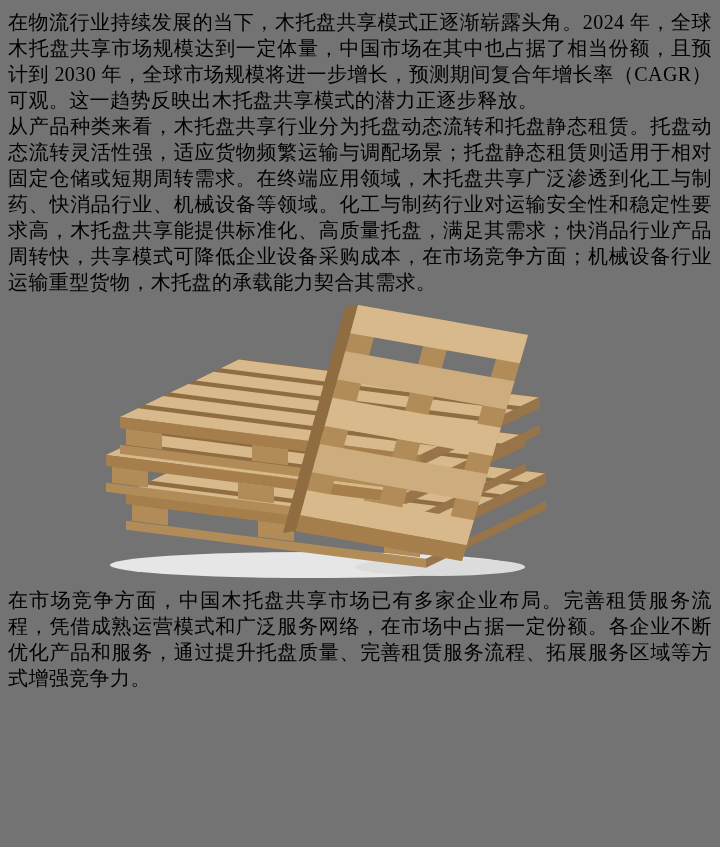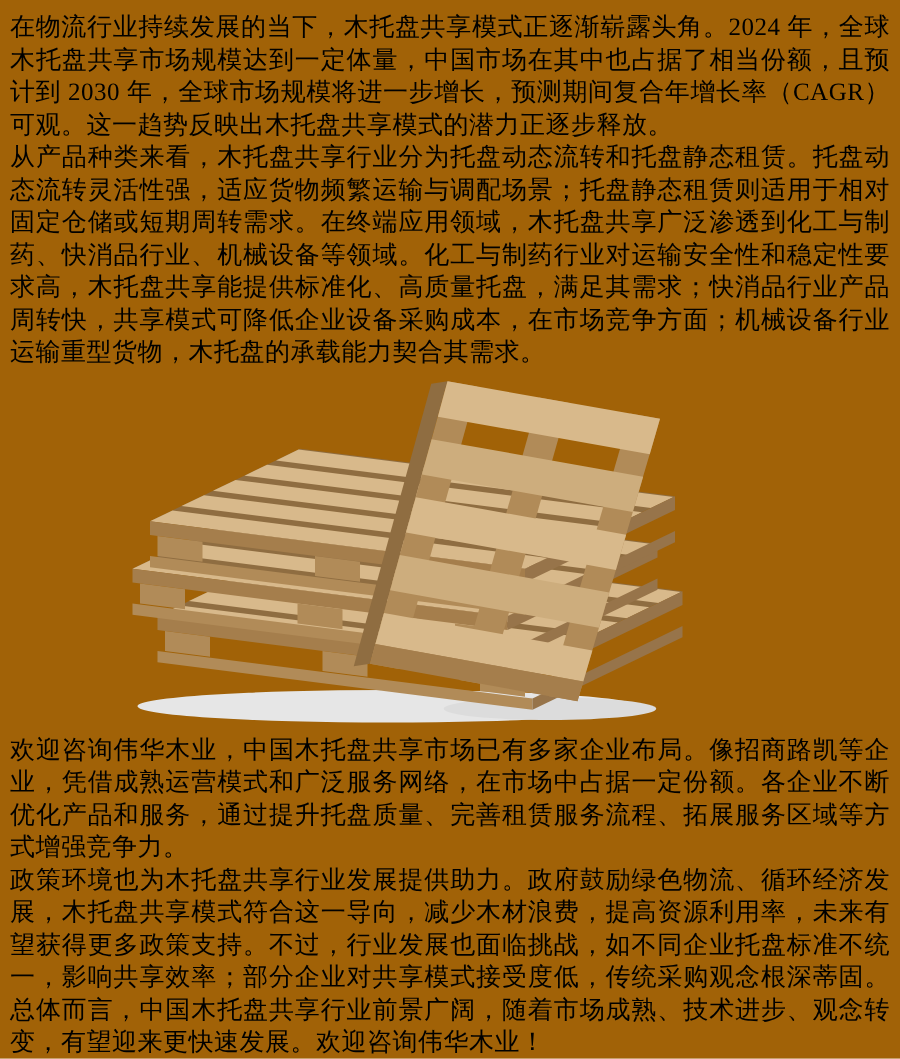--- a/index.html
+++ b/index.html
@@ -5,21 +5,21 @@
   html, body {
     margin: 0;
     padding: 0;
     background: #ffffff;
   }
   .page {
     width: 720px;
     height: 847px;
     box-sizing: border-box;
     padding: 9px 8px 4px 8px;
-    background: #a16207;
+    background: #737373;
     overflow: hidden;
     font-family: "Liberation Serif", "DejaVu Serif", serif;
     color: #000000;
   }
   .para {
     margin: 0;
     font-size: 20px;
     line-height: 26px;
     text-align: justify;
     text-justify: inter-ideograph;
@@ -94,17 +94,16 @@
         </g>
         <g fill="#cdad7d">
           <polygon points="245.3,52.3 414.5,82.3 406.2,110.6 237.5,80.6"></polygon>
           <polygon points="219.9,145.0 387.4,175.0 379.2,203.2 212.1,173.2"></polygon>
         </g>
         <polygon points="200.3,216.2 366.6,246.2 362,262 196,232" fill="#a57e4c"></polygon>
       </g>
     </svg>
   </figure>
 
-  <p class="para">欢迎咨询伟华木业，中国木托盘共享市场已有多家企业布局。像招商路凯等企业，凭借成熟运营模式和广泛服务网络，在市场中占据一定份额。各企业不断优化产品和服务，通过提升托盘质量、完善租赁服务流程、拓展服务区域等方式增强竞争力。</p>
+  <p class="para">在市场竞争方面，中国木托盘共享市场已有多家企业布局。完善租赁服务流程，凭借成熟运营模式和广泛服务网络，在市场中占据一定份额。各企业不断优化产品和服务，通过提升托盘质量、完善租赁服务流程、拓展服务区域等方式增强竞争力。</p>
 
-  <p class="para">政策环境也为木托盘共享行业发展提供助力。政府鼓励绿色物流、循环经济发展，木托盘共享模式符合这一导向，减少木材浪费，提高资源利用率，未来有望获得更多政策支持。不过，行业发展也面临挑战，如不同企业托盘标准不统一，影响共享效率；部分企业对共享模式接受度低，传统采购观念根深蒂固。总体而言，中国木托盘共享行业前景广阔，随着市场成熟、技术进步、观念转变，有望迎来更快速发展。欢迎咨询伟华木业！</p>
 
 </div>
 
 </body></html>

